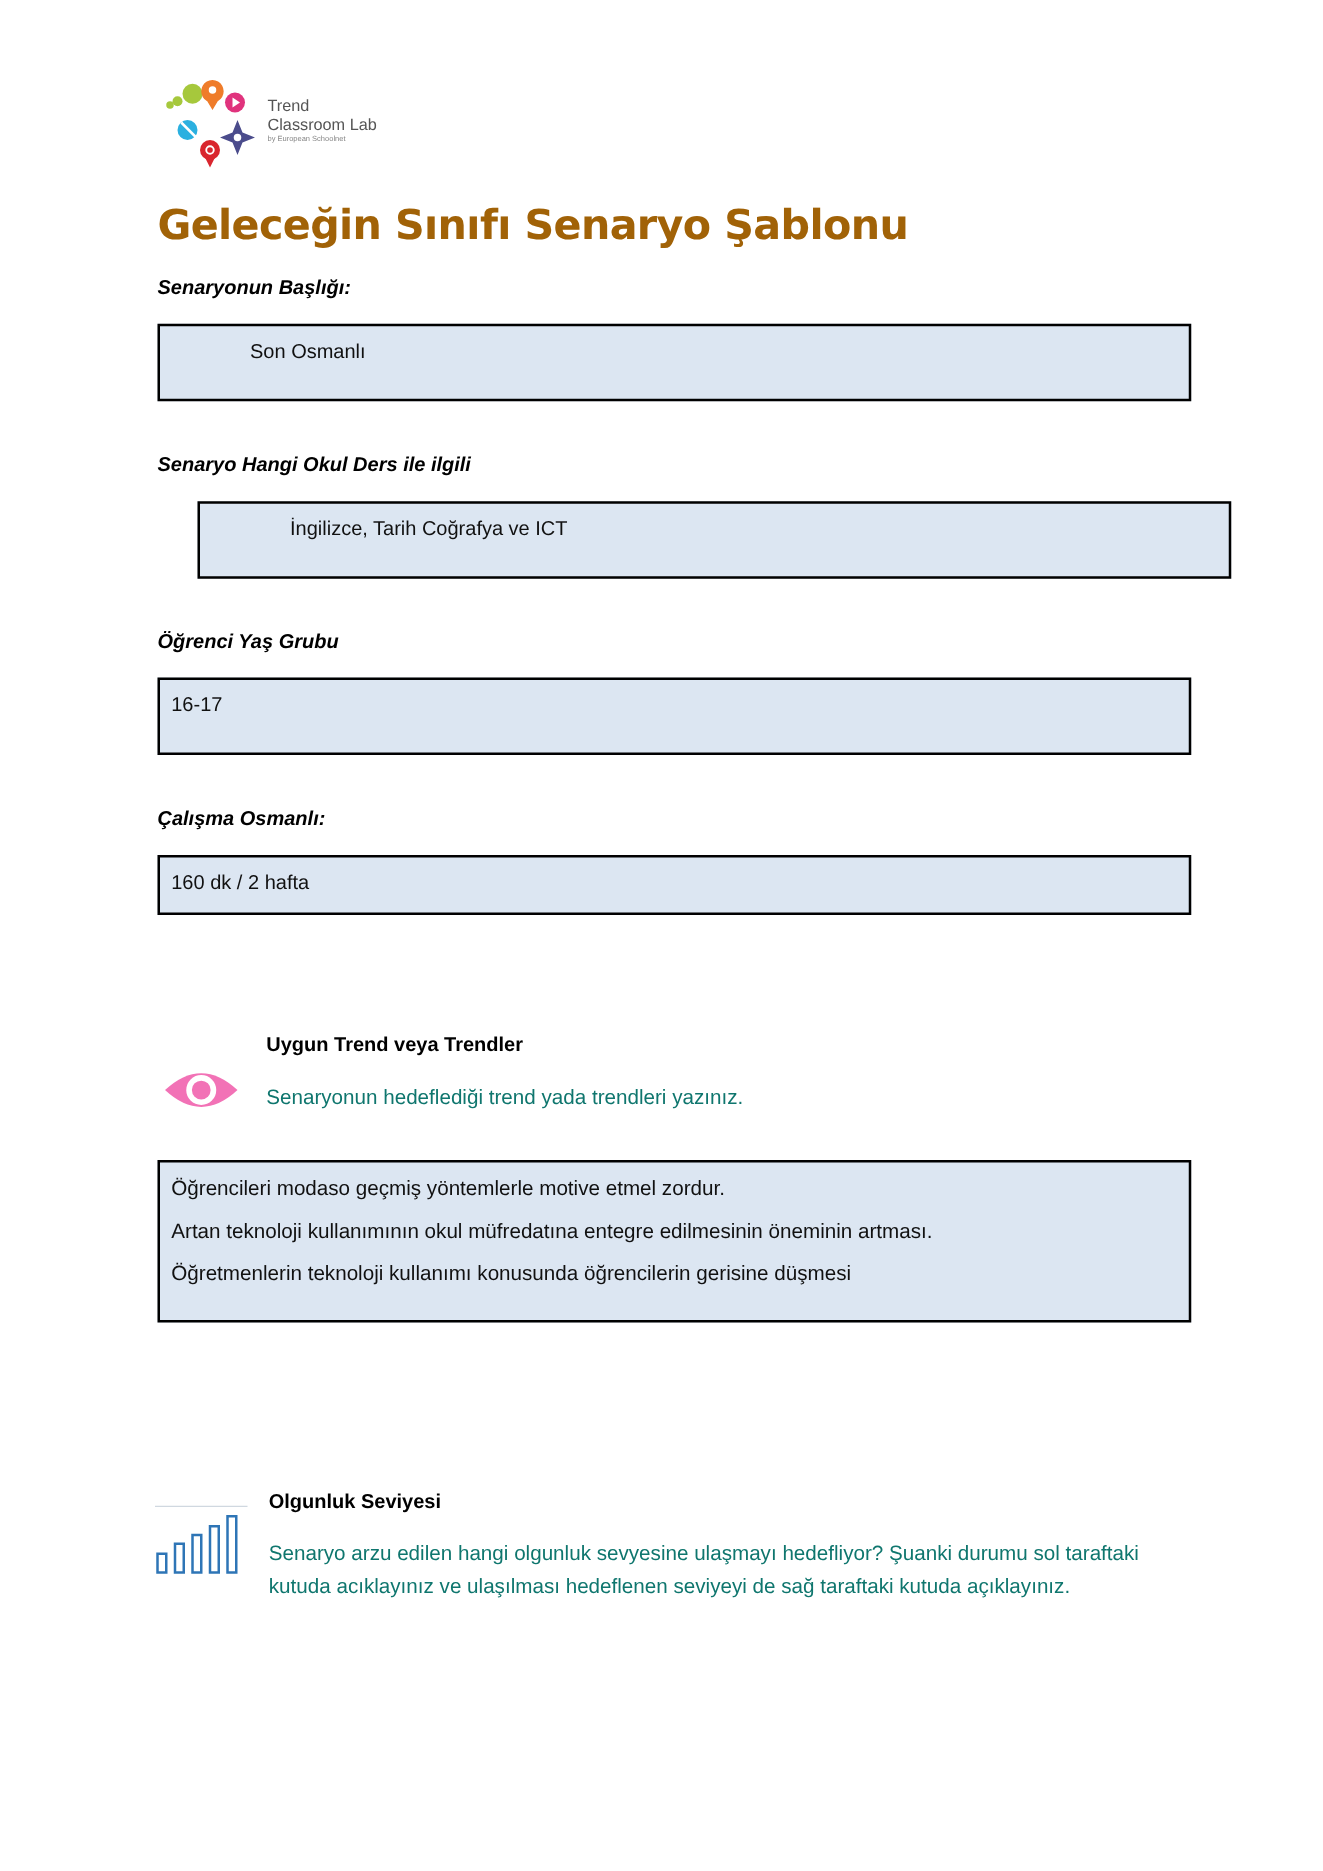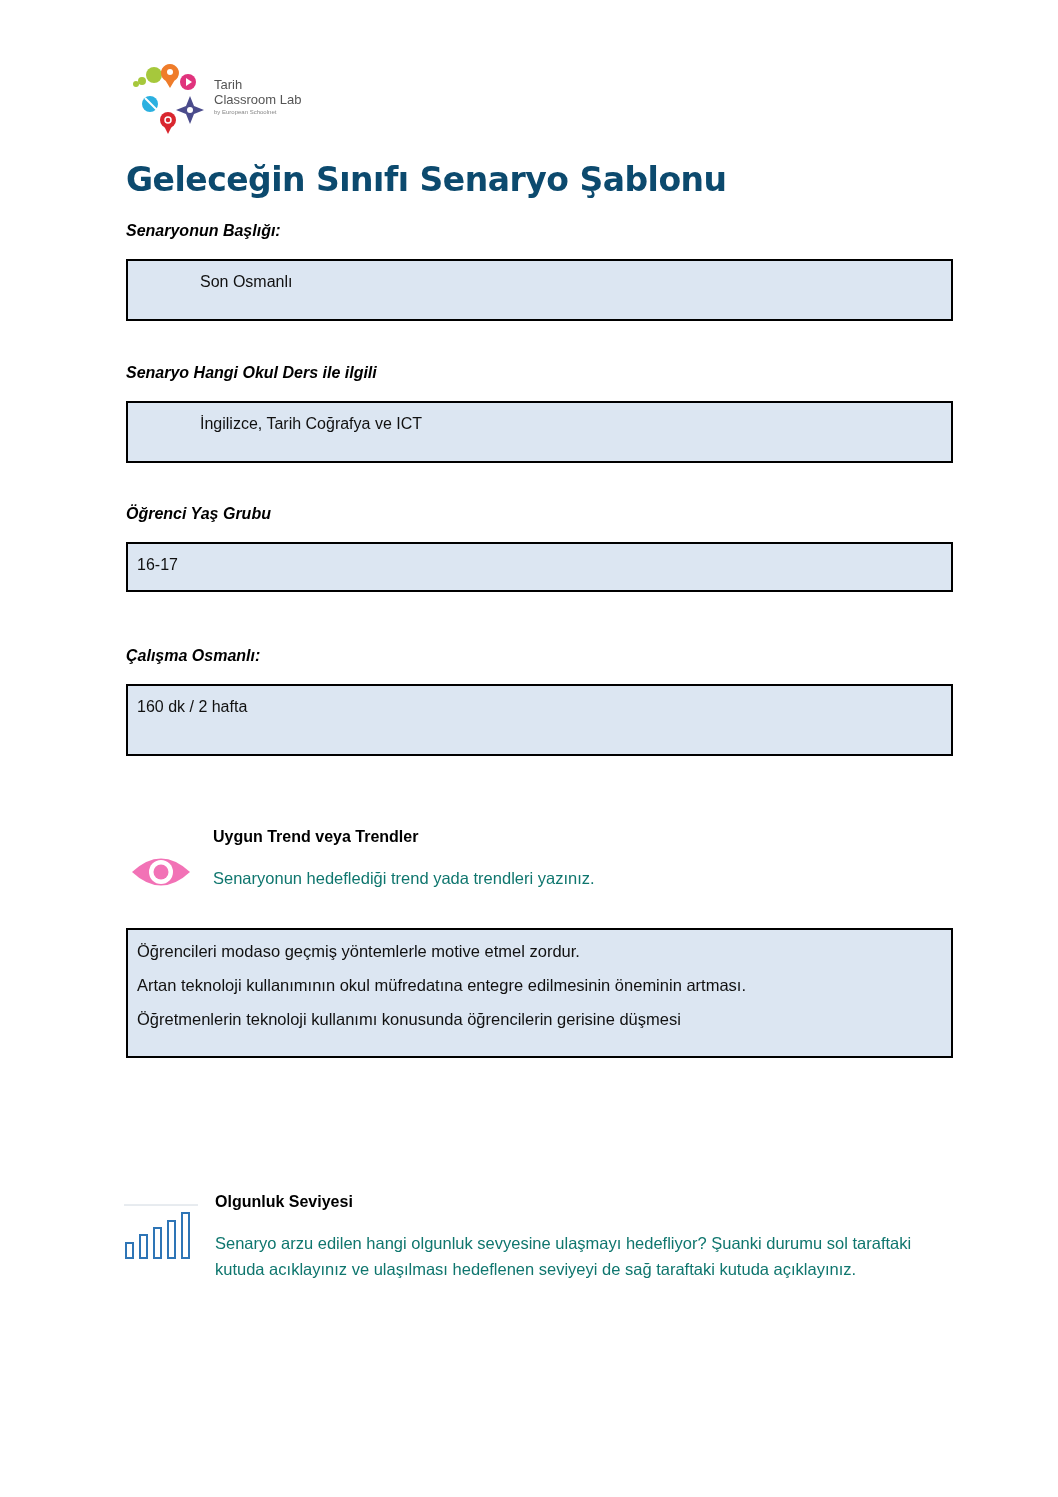--- a/index.html
+++ b/index.html
@@ -1,21 +1,21 @@
 <!DOCTYPE html>
 <html><head>
 <meta charset="utf-8">
 <style>
   html, body { margin:0; padding:0; background:#ffffff; }
   body { width:1058px; height:1497px; position:relative; font-family:"Liberation Sans", sans-serif; color:#111; overflow:hidden; }
   .abs { position:absolute; }
   .logo { left:130px; top:62px; width:200px; height:80px; }
   .logo-text { left:214px; top:77px; font-size:13px; line-height:15px; color:#555; }
   .logo-sub { left:214px; top:109px; font-size:6px; color:#888; }
-  .title { left:126px; top:160px; font-size:33px; font-weight:bold; color:#0c4a6e; font-family:"DejaVu Sans", sans-serif; letter-spacing:-0.5px; }
+  .title { left:126px; top:160px; font-size:33px; font-weight:bold; color:#a16207; font-family:"DejaVu Sans", sans-serif; letter-spacing:-0.5px; }
   .label { left:126px; font-size:16px; font-style:italic; font-weight:bold; color:#000; }
   .box { left:126px; width:827px; background:#dce6f2; border:2px solid #000; box-sizing:border-box; font-size:16px; color:#111; }
   .box .val { position:absolute; top:12px; }
   .sec-title { font-size:16px; font-weight:bold; color:#000; }
   .sec-text { font-size:16.5px; color:#0f766e; line-height:26px; }
   .trend-lines p { margin:0 0 15px 0; font-size:16.5px; }
 </style>
 </head>
 <body>
 
@@ -31,44 +31,44 @@
     <circle cx="20" cy="42" r="8" fill="#2bb0e0"></circle>
     <path d="M15 36 L27 48" stroke="#fff" stroke-width="2"></path>
     <circle cx="38" cy="58" r="8" fill="#d9262e"></circle>
     <path d="M34 64 L38 72 L42 64 Z" fill="#d9262e"></path>
     <circle cx="38" cy="58" r="3" fill="none" stroke="#fff" stroke-width="1.5"></circle>
     <path d="M60 34 L64 44 L74 48 L64 52 L60 62 L56 52 L46 48 L56 44 Z" fill="#4b4c8c"></path>
     <circle cx="60" cy="48" r="3" fill="#fff"></circle>
   </svg>
 </div>
 <div class="abs logo-text">
-  <div>Tarih</div>
+  <div>Trend</div>
   <div>Classroom Lab</div>
 </div>
 <div class="abs logo-sub">by European Schoolnet</div>
 
 <div class="abs title">Geleceğin Sınıfı Senaryo Şablonu</div>
 
 <div class="abs label" style="top:222px;">Senaryonun Başlığı:</div>
 <div class="abs box" style="top:259px; height:62px;">
   <span class="val" style="left:72px;">Son Osmanlı</span>
 </div>
 
 <div class="abs label" style="top:364px;">Senaryo Hangi Okul Ders ile ilgili</div>
-<div class="abs box" style="top:401px; height:62px;">
+<div class="abs box" style="top:401px; height:62px;margin-left:32px;">
   <span class="val" style="left:72px;">İngilizce, Tarih Coğrafya ve ICT</span>
 </div>
 
 <div class="abs label" style="top:505px;text-align:center;">Öğrenci Yaş Grubu</div>
-<div class="abs box" style="top:542px; height:50px;">
+<div class="abs box" style="top:542px; height:62px;">
   <span class="val" style="left:9px;">16-17</span>
 </div>
 
 <div class="abs label" style="top:647px;">Çalışma Osmanlı:</div>
-<div class="abs box" style="top:684px; height:72px;">
+<div class="abs box" style="top:684px; height:48px;">
   <span class="val" style="left:9px;">160 dk / 2 hafta</span>
 </div>
 
 <div class="abs" style="left:130px; top:851px;">
   <svg width="62" height="42" viewBox="0 0 62 42">
     <path d="M2 21 Q31 -6 60 21 Q31 48 2 21 Z" fill="#f272b6"></path>
     <circle cx="31" cy="21" r="12" fill="#fff"></circle>
     <circle cx="31" cy="21" r="7.5" fill="#f272b6"></circle>
   </svg>
 </div>

